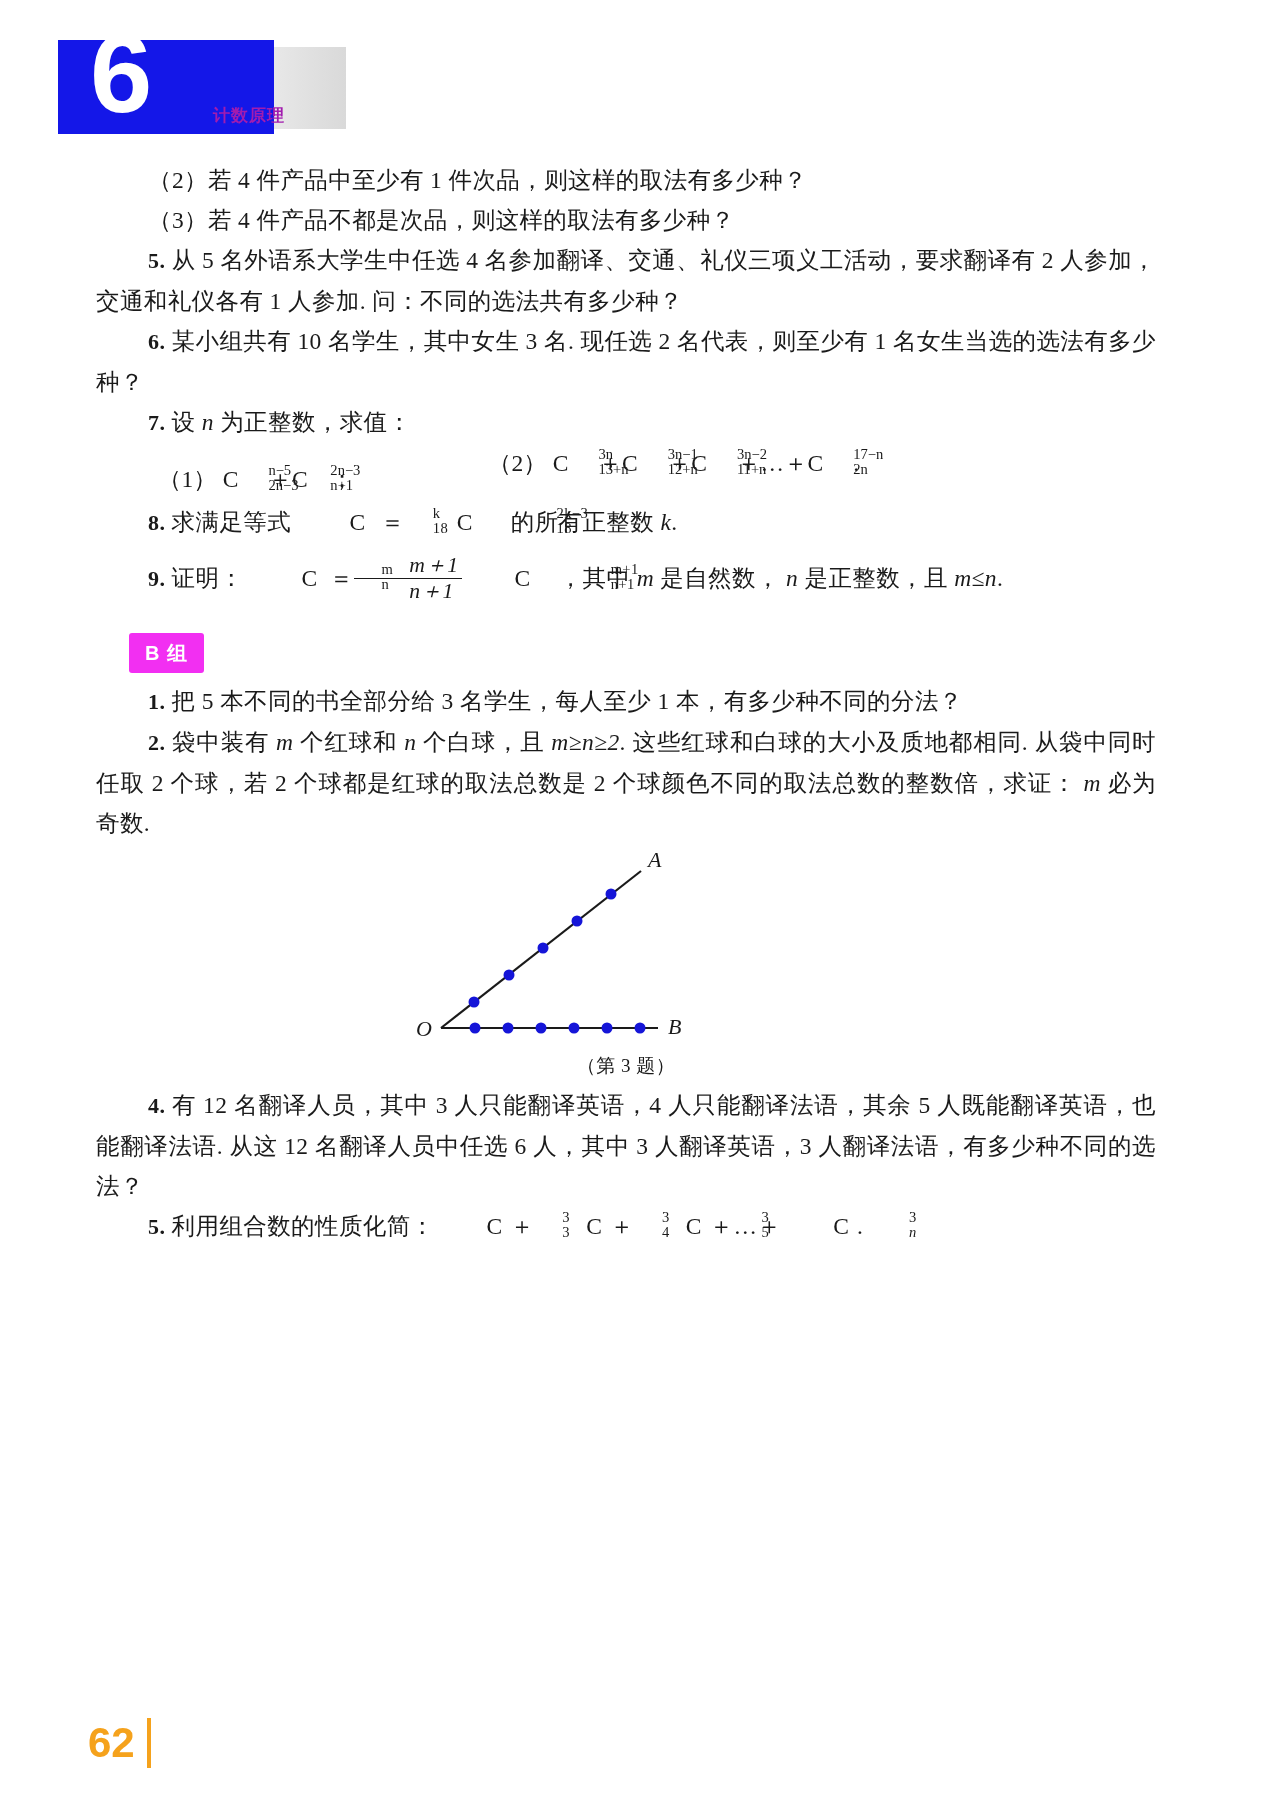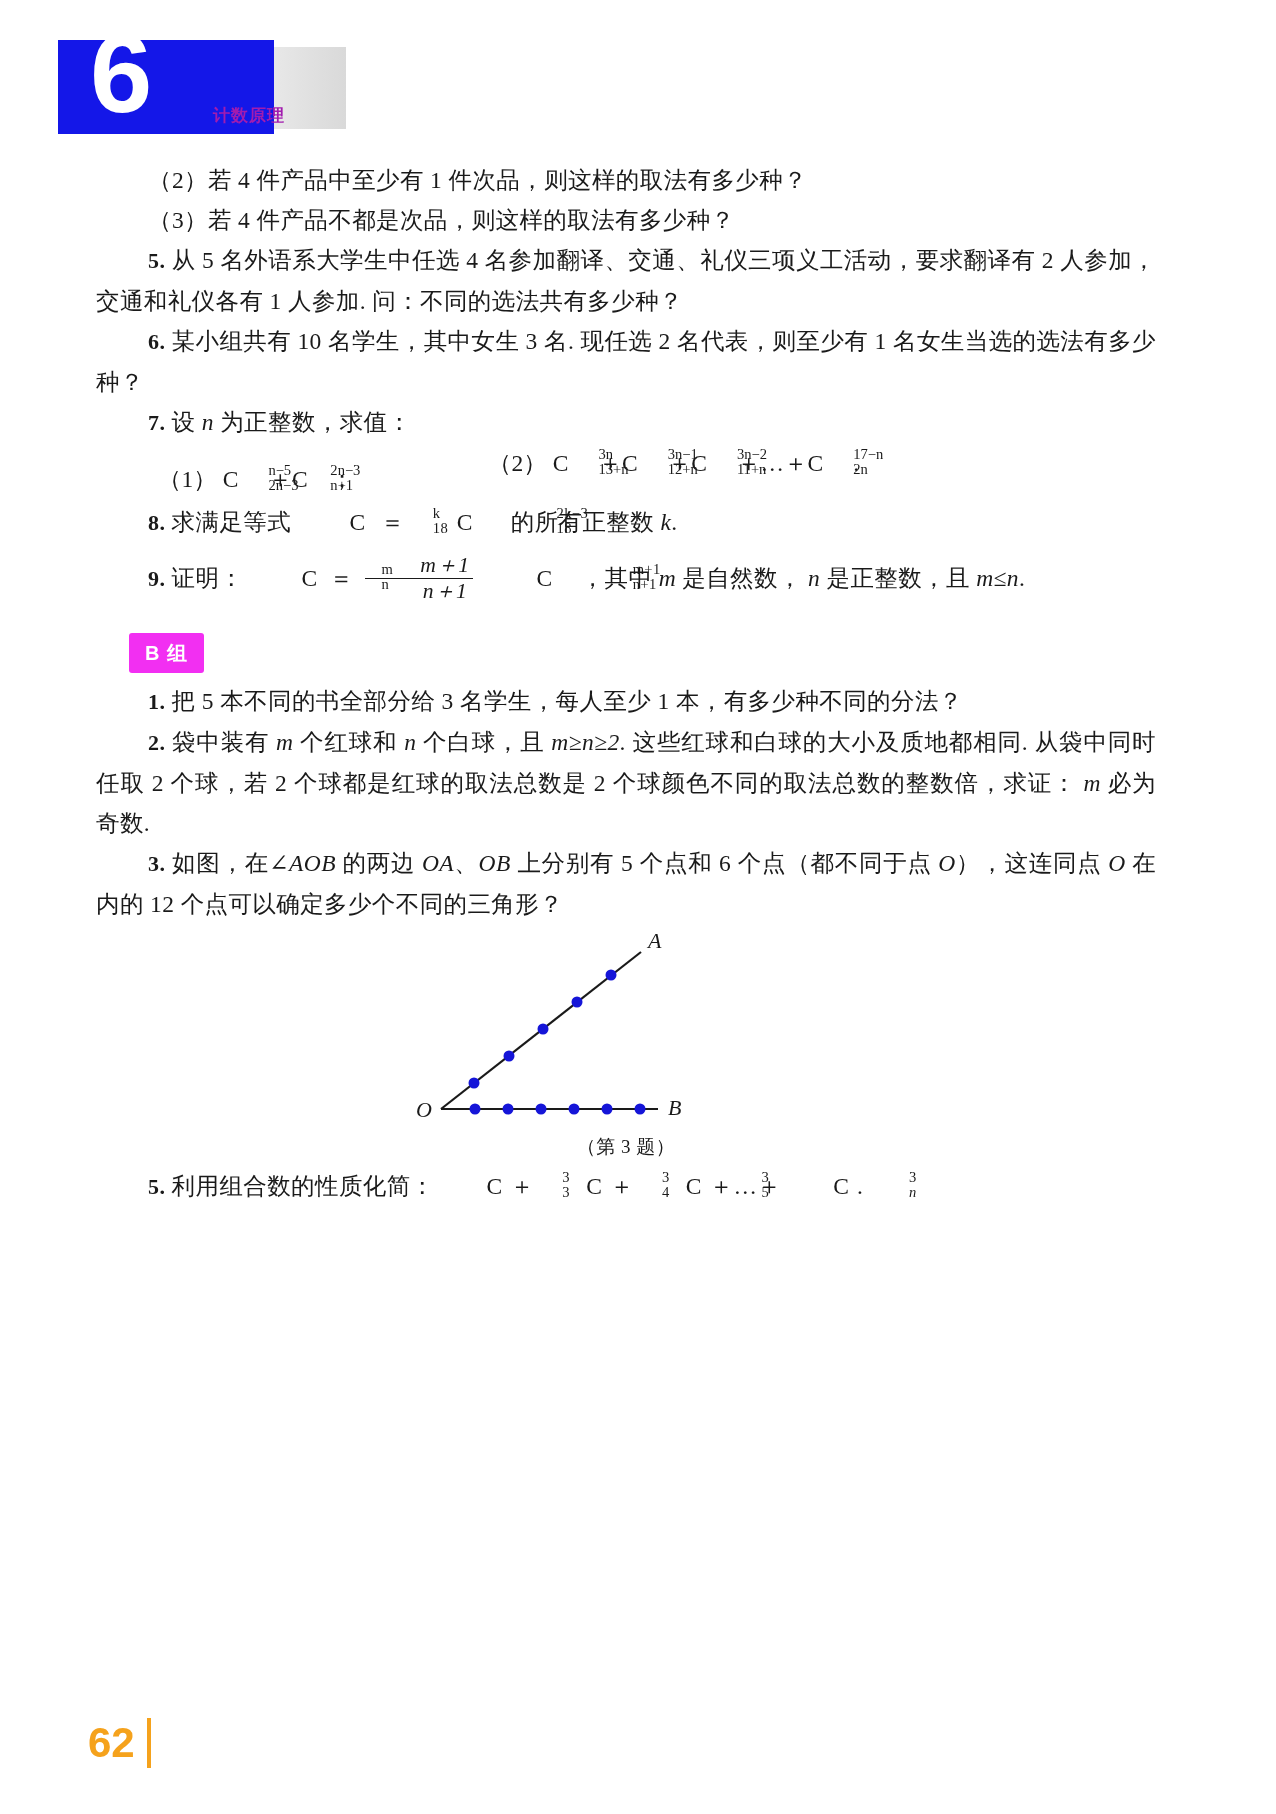--- a/index.html
+++ b/index.html
@@ -104,23 +104,23 @@
     position: absolute;
     left: 100%;
     top: 0.42em;
     font-size: 0.62em;
     white-space: nowrap;
   }
   .comb .spacer { visibility: hidden; font-size: 0.62em; }
   .frac {
     display: inline-block;
     vertical-align: middle;
-    text-align: center;
+    text-align: left;
     font-size: 0.92em;
-    margin: 0 12px;
+    margin: 0 1px;
     position: relative;
     top: -0.1em;
   }
   .frac .num { display: block; padding: 0 3px; line-height: 1.15; }
   .frac .den { display: block; padding: 0 3px; border-top: 1.6px solid #1a1a1a; line-height: 1.2; }
 
   .two-col {
     display: flex;
     font-size: 23.5px;
     line-height: 40px;
@@ -267,30 +267,20 @@
     <span>袋中装有</span>
     <span class="mvar">m</span>
     <span>个红球和</span>
     <span class="mvar">n</span>
     <span>个白球，且</span>
     <span class="mvar">m≥n≥2</span><span>. 这些红球和白球的大小及质地都相同. 从袋中同时任取 2 个球，若 2 个球都是红球的取法总数是 2 个球颜色不同的取法总数的整数倍，求证：</span>
     <span class="mvar">m</span>
     <span>必为奇数.</span>
   </p>
 
-  <p class="para indent">
-    <span class="qnum">3.</span>
-    <span>如图，在∠</span><span class="mvar">AOB</span>
-    <span>的两边</span>
-    <span class="mvar">OA</span><span>、</span><span class="mvar">OB</span>
-    <span>上分别有 5 个点和 6 个点（都不同于点</span>
-    <span class="mvar">O</span><span>），这连同点</span>
-    <span class="mvar">O</span>
-    <span>在内的 12 个点可以确定多少个不同的三角形？</span>
-  </p>
 
   <div class="figure-wrap">
     <svg width="1060" height="205" viewBox="0 0 1060 205">
 
       <line x1="345" y1="175" x2="545" y2="18" stroke="#1a1a1a" stroke-width="2.2"></line>
 
       <line x1="345" y1="175" x2="562" y2="175" stroke="#1a1a1a" stroke-width="2.2"></line>
 
       <circle cx="378" cy="149" r="5.5" fill="#1515d8"></circle>
       <circle cx="413" cy="122" r="5.5" fill="#1515d8"></circle>
@@ -305,20 +295,24 @@
       <circle cx="511" cy="175" r="5.5" fill="#1515d8"></circle>
       <circle cx="544" cy="175" r="5.5" fill="#1515d8"></circle>
 
       <text id="lblA" x="552" y="14" font-family="Liberation Serif, serif" font-style="italic" font-size="22" fill="#1a1a1a">A</text>
       <text id="lblB" x="572" y="181" font-family="Liberation Serif, serif" font-style="italic" font-size="22" fill="#1a1a1a">B</text>
       <text id="lblO" x="320" y="183" font-family="Liberation Serif, serif" font-style="italic" font-size="22" fill="#1a1a1a">O</text>
     </svg>
     <div class="figure-caption">（第 3 题）</div>
   </div>
 
+  <p class="para indent">
+    <span class="qnum">4.</span>
+    <span>有 12 名翻译人员，其中 3 人只能翻译英语，4 人只能翻译法语，其余 5 人既能翻译英语，也能翻译法语. 从这 12 名翻译人员中任选 6 人，其中 3 人翻译英语，3 人翻译法语，有多少种不同的选法？</span>
+  </p>
 
   <p class="para indent">
     <span class="qnum">5.</span>
     <span>利用组合数的性质化简：</span><span class="comb"><span class="base">C</span><span class="sup">3</span><span class="sub">3</span><span class="spacer">3</span></span><span>＋</span><span class="comb"><span class="base">C</span><span class="sup">3</span><span class="sub">4</span><span class="spacer">4</span></span><span>＋</span><span class="comb"><span class="base">C</span><span class="sup">3</span><span class="sub">5</span><span class="spacer">5</span></span><span>＋…＋</span><span class="comb"><span class="base">C</span><span class="sup">3</span><span class="sub mvar">n</span><span class="spacer">n</span></span><span>.</span>
   </p>
 
 </div>
 
 <div class="page-footer">
   <div class="page-number">62</div>

